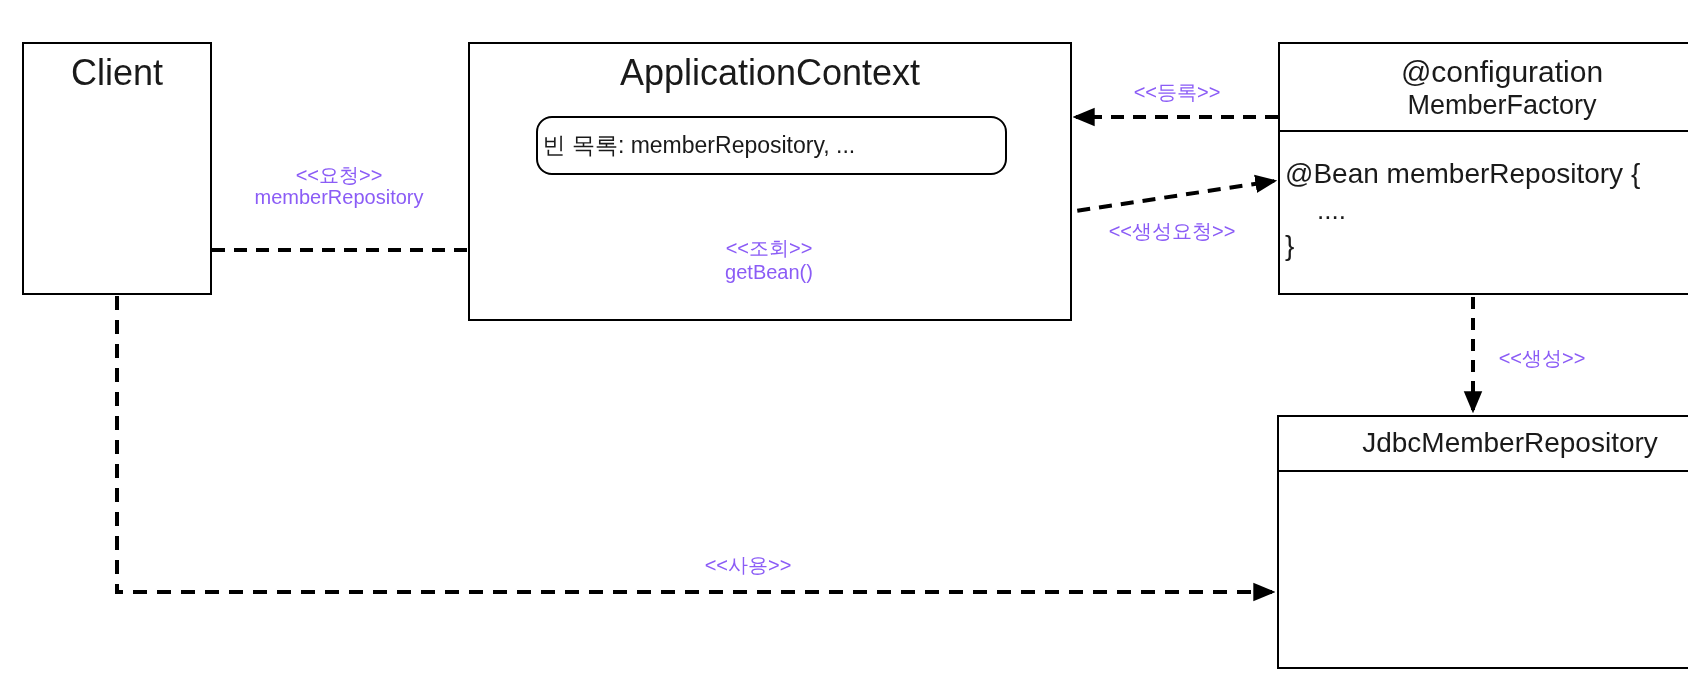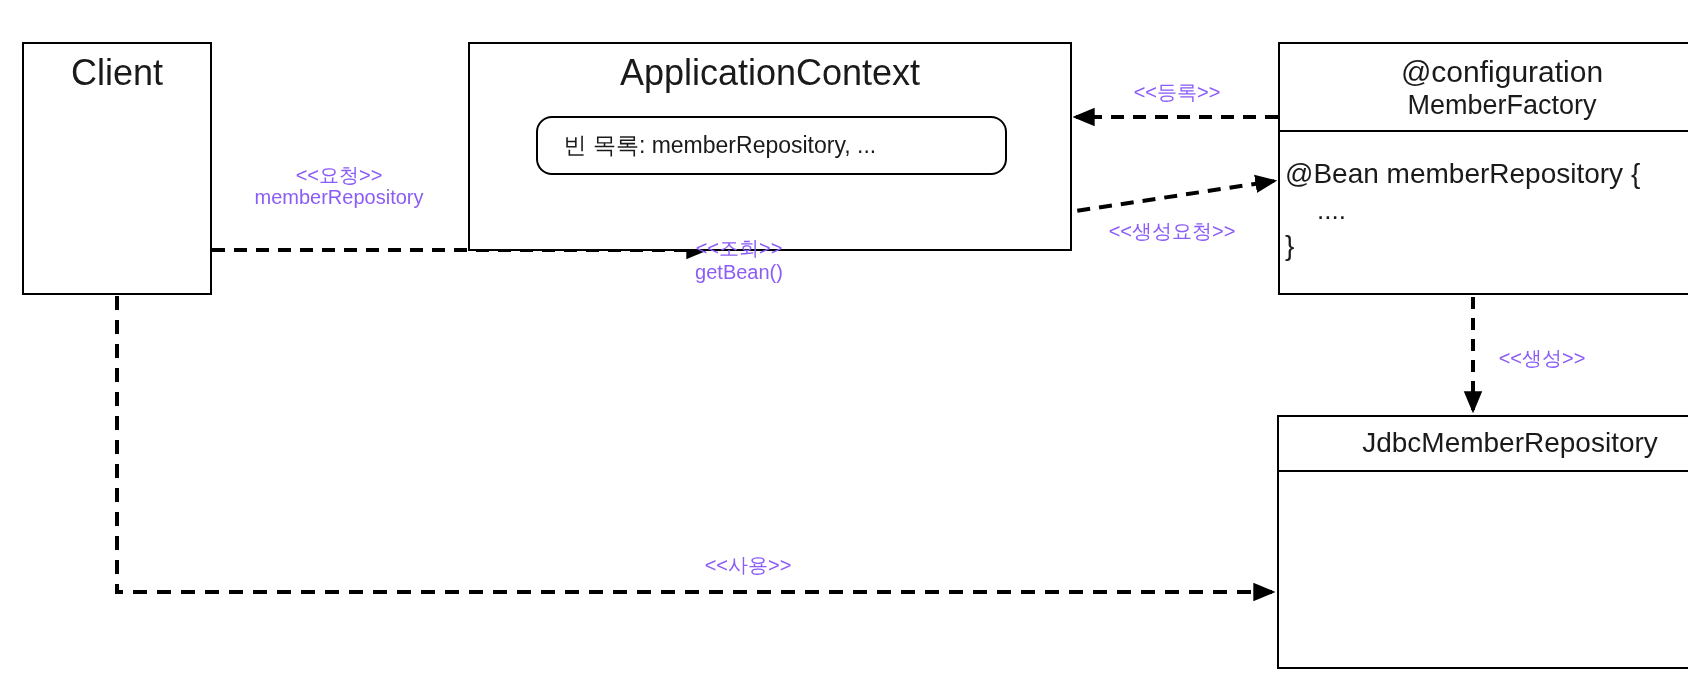--- a/index.html
+++ b/index.html
@@ -4,30 +4,30 @@
 <style>
   html,body { margin:0; padding:0; background:#ffffff; }
   .canvas {
     position:relative; width:1688px; height:698px; background:#ffffff;
     font-family:Liberation Sans, sans-serif; color:#1a1a1a;
     overflow:hidden;
   }
   .lines { position:absolute; left:0; top:0; width:1688px; height:698px; }
   .box { position:absolute; background:#ffffff; border:2.5px solid #000; box-sizing:border-box; }
   #client-box  { left:22px;   top:42px;  width:190px; height:253px; }
-  #appctx-box  { left:468px;  top:42px;  width:604px; height:209px; }
+  #appctx-box  { left:468px;  top:42px;  width:604px; height:279px; }
   #factory-box { left:1278px; top:42px;  width:448px; height:253px; }
   #jdbc-box    { left:1277px; top:415px; width:466px; height:254px; }
 
   .box-title-lg { font-size:36px; line-height:40px; text-align:center; padding-top:9px; }
 
   #bean-list {
     position:absolute; left:65.5px; top:71.5px; width:471px; height:59px;
     border:2.5px solid #000; border-radius:16px; background:#fff;
-    display:flex; align-items:center; padding-left:26px; box-sizing:border-box;
+    display:flex; align-items:center; padding-left:5px; box-sizing:border-box;
     font-size:23px;
   }
 
   .factory-header {
     height:85.5px; border-bottom:2.5px solid #000;
     display:flex; flex-direction:column; justify-content:center; align-items:center;
   }
   .factory-annotation { font-size:30px; line-height:37px; }
   .factory-name { font-size:27px; line-height:31px; }
   .factory-body { padding:24px 6px 0 5px; font-size:28px; line-height:36px; }
@@ -37,21 +37,21 @@
     height:52.5px; border-bottom:2.5px solid #000;
     display:flex; align-items:center; justify-content:center;
     font-size:28px;
   }
 
   .lbl {
     position:absolute; font-size:20px; line-height:22px; white-space:nowrap;
     transform:translateX(-50%); text-align:center; color:#8b5cf6;
   }
   #lbl-request { left:339px;  top:164px;text-align:center; }
-  #lbl-lookup  { left:739px;  top:236px; line-height:24px; }
+  #lbl-lookup  { left:769px;  top:236px; line-height:24px; }
   #lbl-register{ left:1177px; top:81px;  }
   #lbl-create-request { left:1172px; top:220px; }
   #lbl-create  { left:1542px; top:347px; }
   #lbl-use     { left:748px;  top:554px; }
 </style>
 </head>
 <body>
 
 <div class="canvas">
 

